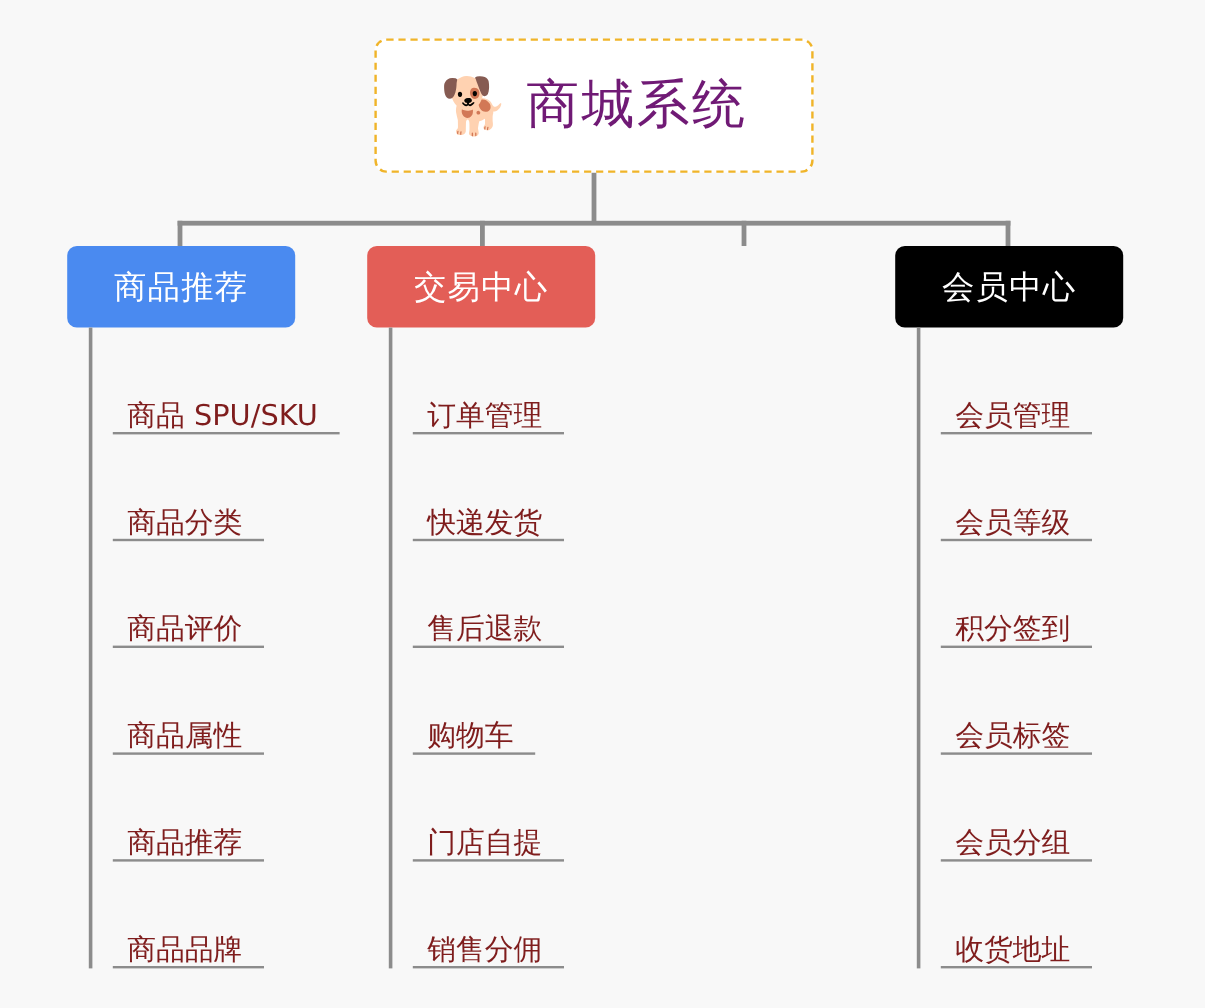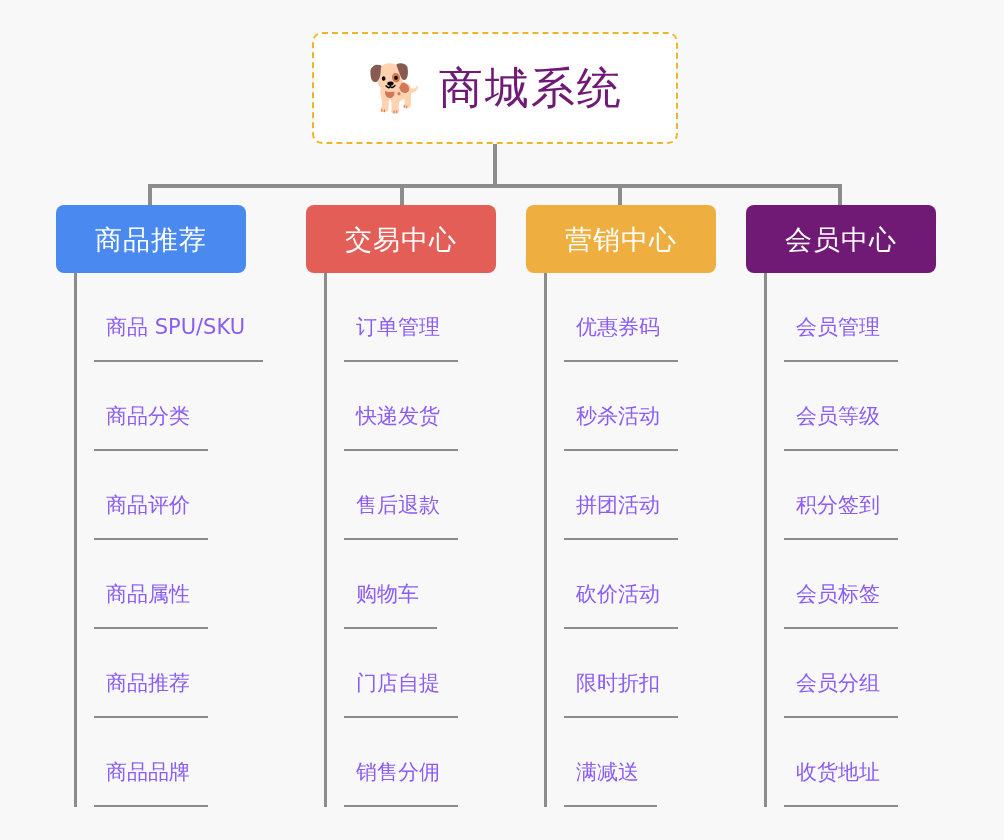--- a/index.html
+++ b/index.html
@@ -118,24 +118,24 @@
   }
   .sub-item {
     height: 89px;
     position: relative;
     display: flex;
     align-items: flex-end;
     padding-left: 32px;
     box-sizing: border-box;
   }
   .sub-label {
-    font-size: 21px;
-    color: #8b5cf6;
-    line-height: 1;
-    padding-bottom: 22px;
+    font-size: 24px;
+    color: #7f1d1d;
+    line-height: 1;
+    padding-bottom: 2px;
     padding-right: 18px;
     border-bottom: 2px solid #8c8c8c;
     margin-left: -12px;
     padding-left: 12px;
     white-space: nowrap;
     display: block;
   }
 </style>
 </head>
 <body style="background: rgb(248, 248, 248);">
@@ -206,71 +206,43 @@
         <li class="sub-item">
             <span class="sub-label" style="border-bottom-color: rgb(140, 140, 140);">门店自提</span>
           </li>
         <li class="sub-item">
             <span class="sub-label" style="border-bottom-color: rgb(140, 140, 140);">销售分佣</span>
           </li>
       </ul>
     </div>
   </div>
 
-  <div class="column" style="left:526px;">
-    <div class="cat-box" style="background: rgb(238, 175, 64);">
-      <span class="cat-label">营销中心</span>
+
+  <div class="column" style="left:746px;">
+    <div class="cat-box" style="background: #000000;">
+      <span class="cat-label">会员中心</span>
     </div>
     <div class="rail-wrap">
       <div class="rail" style="background: rgb(140, 140, 140);"></div>
       <ul class="sub-list">
         <li class="sub-item">
-            <span class="sub-label" style="border-bottom-color: rgb(140, 140, 140);">优惠券码</span>
-          </li>
-        <li class="sub-item">
-            <span class="sub-label" style="border-bottom-color: rgb(140, 140, 140);">秒杀活动</span>
-          </li>
-        <li class="sub-item">
-            <span class="sub-label" style="border-bottom-color: rgb(140, 140, 140);">拼团活动</span>
-          </li>
-        <li class="sub-item">
-            <span class="sub-label" style="border-bottom-color: rgb(140, 140, 140);">砍价活动</span>
-          </li>
-        <li class="sub-item">
-            <span class="sub-label" style="border-bottom-color: rgb(140, 140, 140);">限时折扣</span>
-          </li>
-        <li class="sub-item">
-            <span class="sub-label" style="border-bottom-color: rgb(140, 140, 140);">满减送</span>
+            <span class="sub-label" style="border-bottom-color: rgb(140, 140, 140);">会员管理</span>
+          </li>
+        <li class="sub-item">
+            <span class="sub-label" style="border-bottom-color: rgb(140, 140, 140);">会员等级</span>
+          </li>
+        <li class="sub-item">
+            <span class="sub-label" style="border-bottom-color: rgb(140, 140, 140);">积分签到</span>
+          </li>
+        <li class="sub-item">
+            <span class="sub-label" style="border-bottom-color: rgb(140, 140, 140);">会员标签</span>
+          </li>
+        <li class="sub-item">
+            <span class="sub-label" style="border-bottom-color: rgb(140, 140, 140);">会员分组</span>
+          </li>
+        <li class="sub-item">
+            <span class="sub-label" style="border-bottom-color: rgb(140, 140, 140);">收货地址</span>
           </li>
       </ul>
     </div>
   </div>
 
-  <div class="column" style="left:746px;">
-    <div class="cat-box" style="background: #701a75;">
-      <span class="cat-label">会员中心</span>
-    </div>
-    <div class="rail-wrap">
-      <div class="rail" style="background: rgb(140, 140, 140);"></div>
-      <ul class="sub-list">
-        <li class="sub-item">
-            <span class="sub-label" style="border-bottom-color: rgb(140, 140, 140);">会员管理</span>
-          </li>
-        <li class="sub-item">
-            <span class="sub-label" style="border-bottom-color: rgb(140, 140, 140);">会员等级</span>
-          </li>
-        <li class="sub-item">
-            <span class="sub-label" style="border-bottom-color: rgb(140, 140, 140);">积分签到</span>
-          </li>
-        <li class="sub-item">
-            <span class="sub-label" style="border-bottom-color: rgb(140, 140, 140);">会员标签</span>
-          </li>
-        <li class="sub-item">
-            <span class="sub-label" style="border-bottom-color: rgb(140, 140, 140);">会员分组</span>
-          </li>
-        <li class="sub-item">
-            <span class="sub-label" style="border-bottom-color: rgb(140, 140, 140);">收货地址</span>
-          </li>
-      </ul>
-    </div>
-  </div>
-
 </div>
 
 </body></html>

